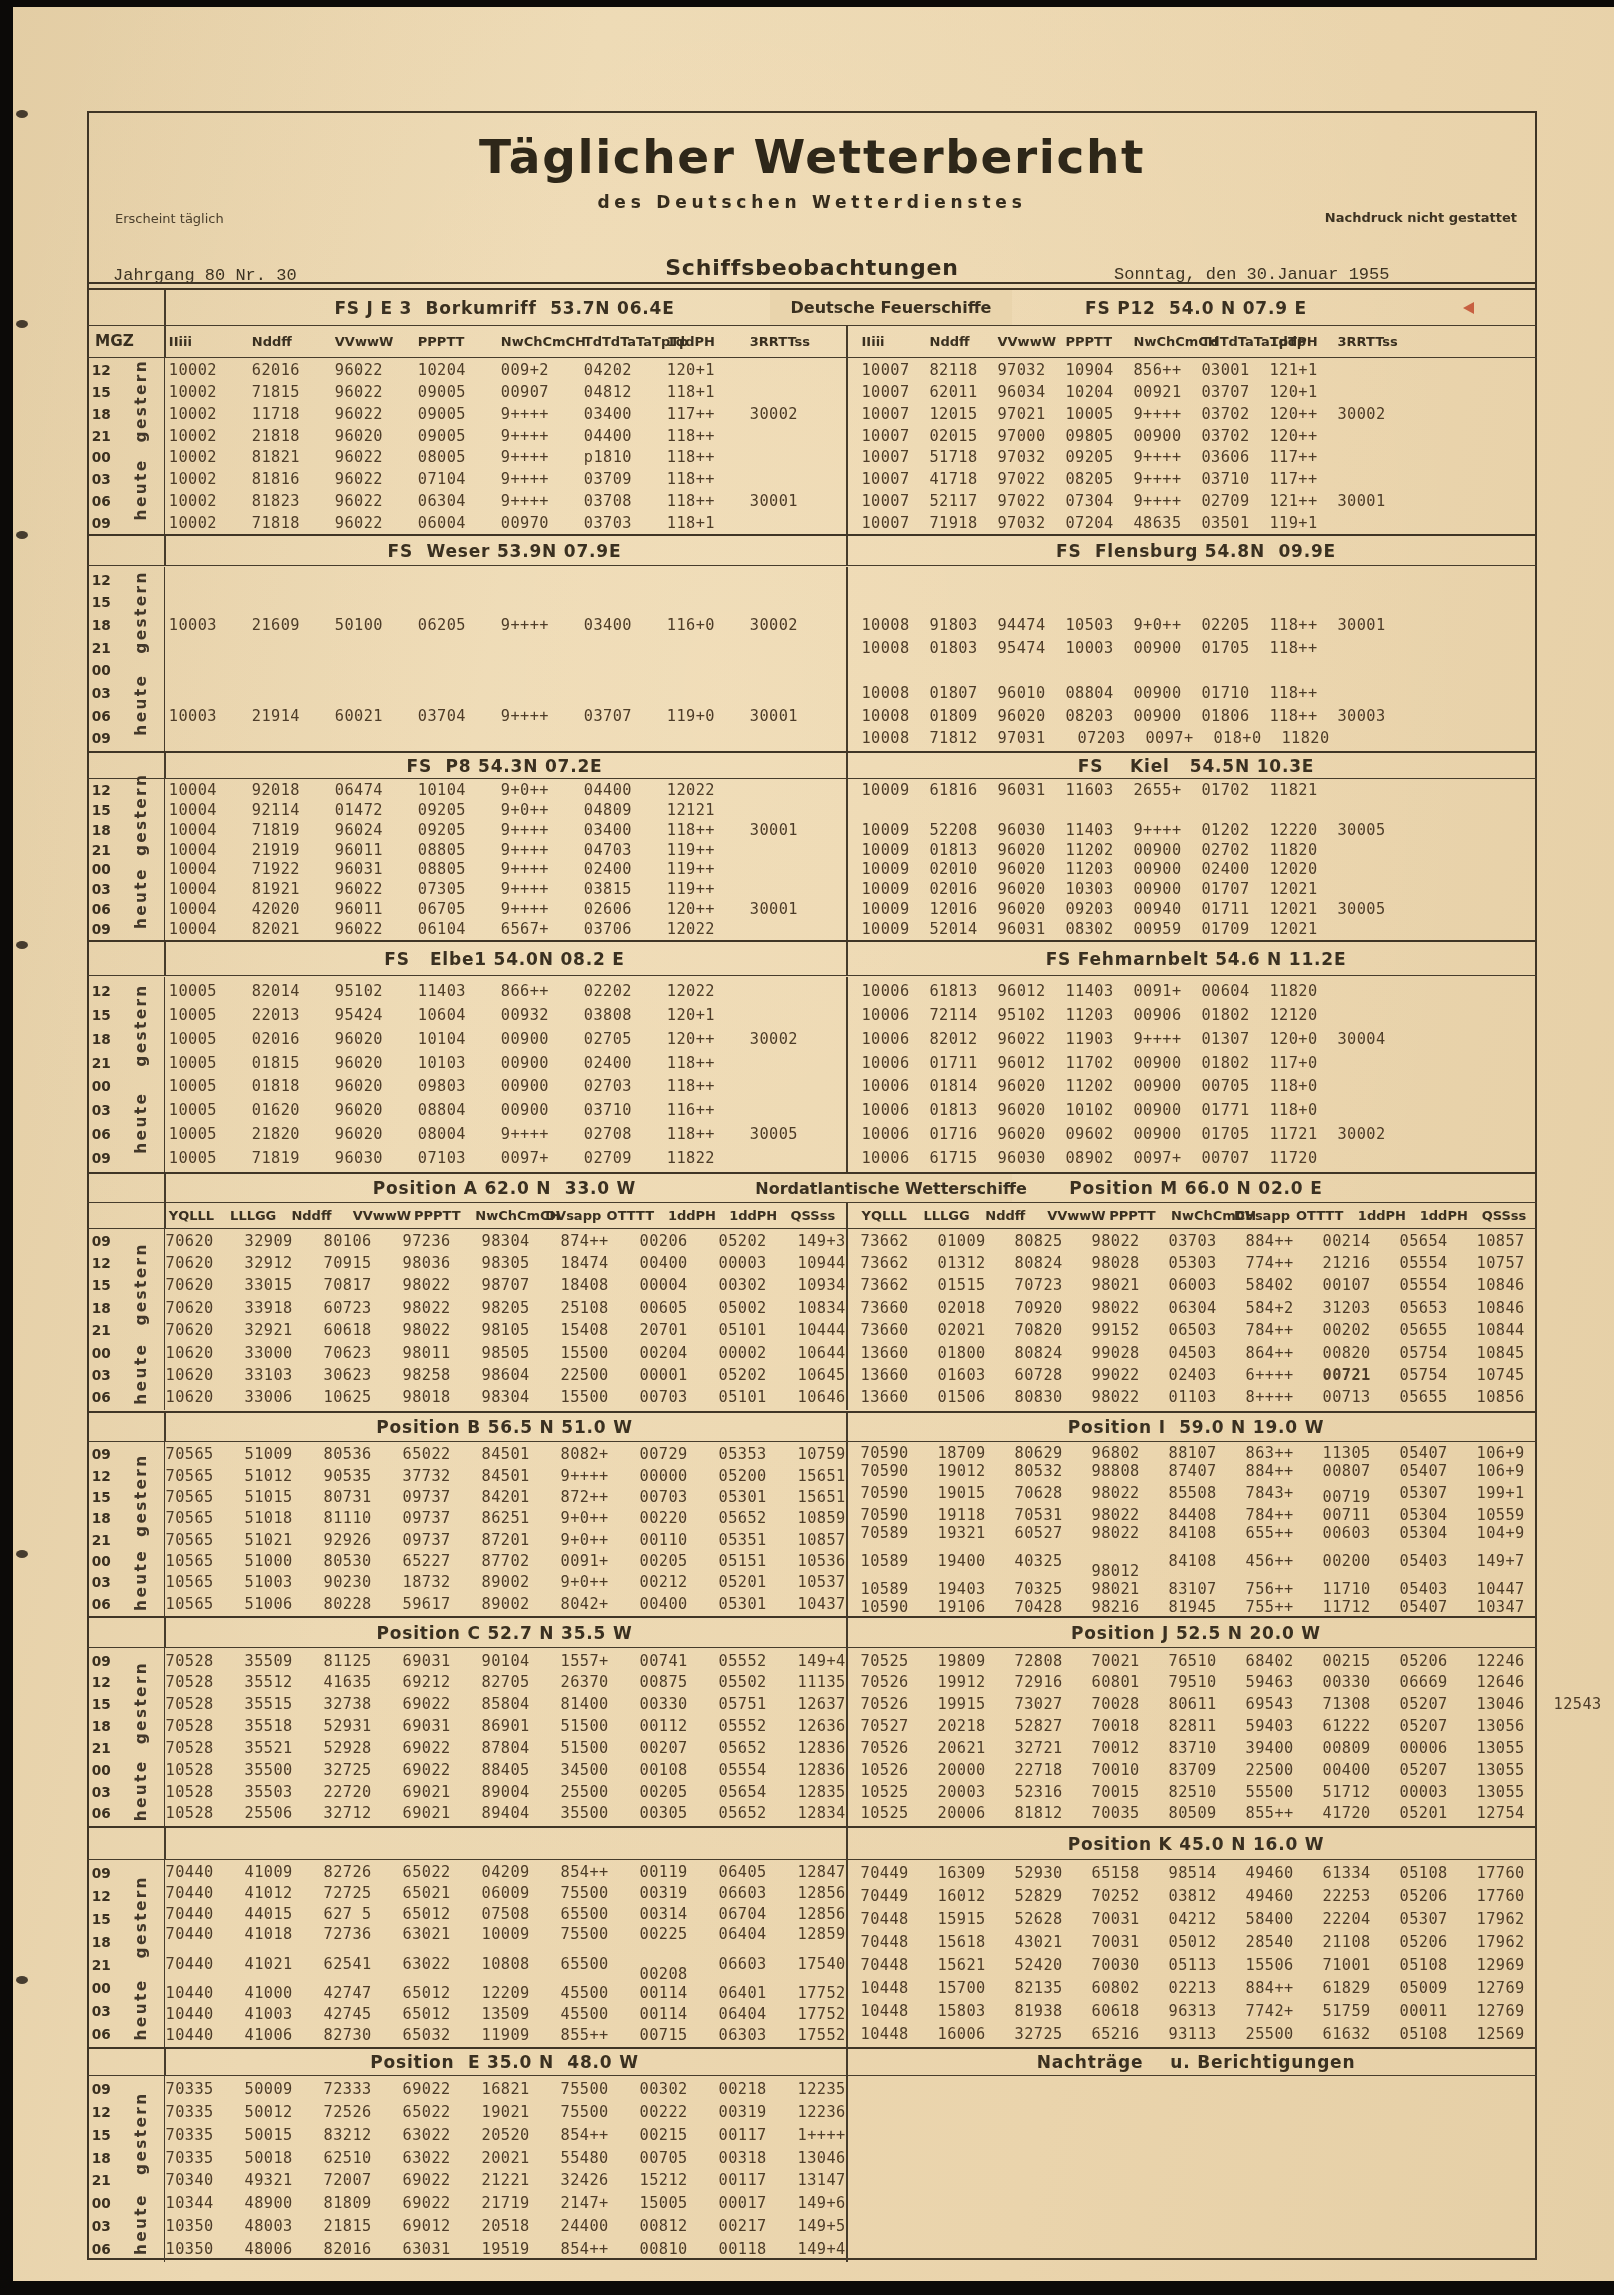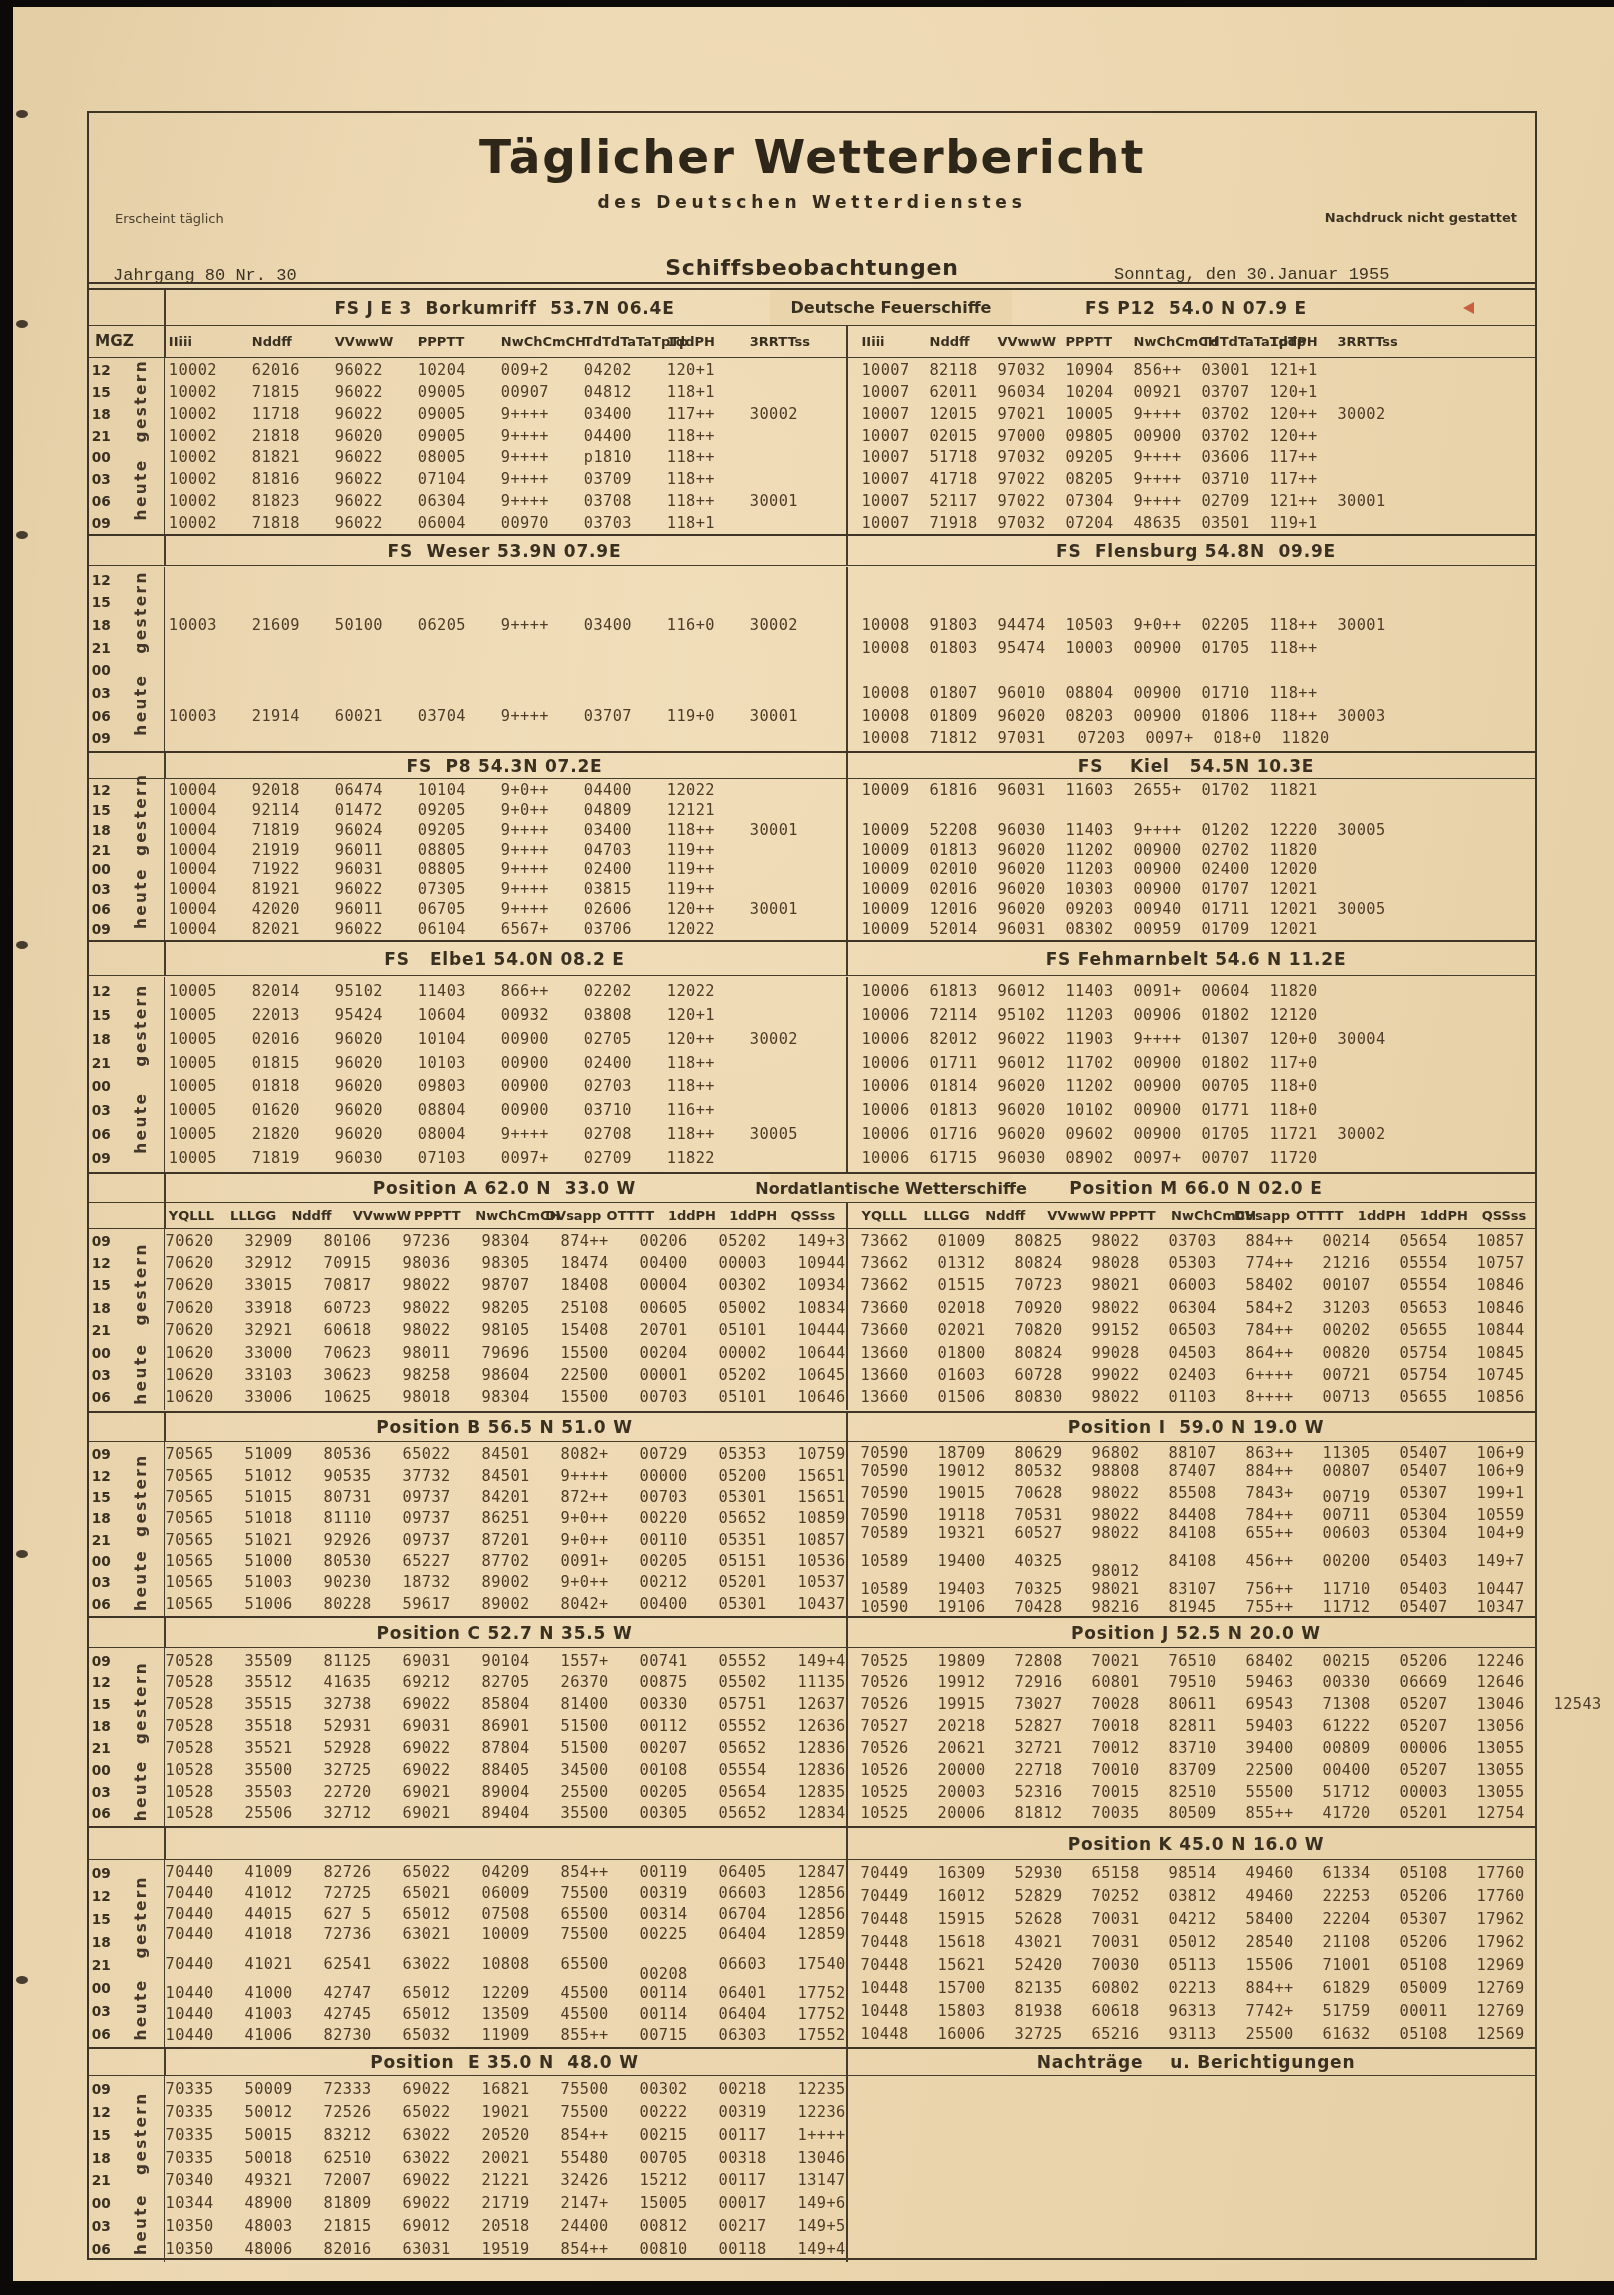--- a/index.html
+++ b/index.html
@@ -853,21 +853,21 @@
           <span class="cell" style="width: 79px;">15408</span>
           <span class="cell" style="width: 79px;">20701</span>
           <span class="cell" style="width: 79px;">05101</span>
           <span class="cell" style="width: 79px;">10444</span>
         </div>
         <div class="drow">
           <span class="cell" style="width: 79px;">10620</span>
           <span class="cell" style="width: 79px;">33000</span>
           <span class="cell" style="width: 79px;">70623</span>
           <span class="cell" style="width: 79px;">98011</span>
-          <span class="cell" style="width: 79px;">79696</span>
+          <span class="cell" style="width: 79px;">98505</span>
           <span class="cell" style="width: 79px;">15500</span>
           <span class="cell" style="width: 79px;">00204</span>
           <span class="cell" style="width: 79px;">00002</span>
           <span class="cell" style="width: 79px;">10644</span>
         </div>
         <div class="drow">
           <span class="cell" style="width: 79px;">10620</span>
           <span class="cell" style="width: 79px;">33103</span>
           <span class="cell" style="width: 79px;">30623</span>
           <span class="cell" style="width: 79px;">98258</span>
@@ -956,21 +956,21 @@
           <span class="cell" style="width: 77px;">05754</span>
           <span class="cell" style="width: 77px;">10845</span>
         </div>
         <div class="drow">
           <span class="cell" style="width: 77px;">13660</span>
           <span class="cell" style="width: 77px;">01603</span>
           <span class="cell" style="width: 77px;">60728</span>
           <span class="cell" style="width: 77px;">99022</span>
           <span class="cell" style="width: 77px;">02403</span>
           <span class="cell" style="width: 77px;">6++++</span>
-          <span class="cell" style="width: 77px;">00721</span>
+          <span class="cell" style="width: 77px; font-weight: bold;">00721</span>
           <span class="cell" style="width: 77px;">05754</span>
           <span class="cell" style="width: 77px;">10745</span>
         </div>
         <div class="drow">
           <span class="cell" style="width: 77px;">13660</span>
           <span class="cell" style="width: 77px;">01506</span>
           <span class="cell" style="width: 77px;">80830</span>
           <span class="cell" style="width: 77px;">98022</span>
           <span class="cell" style="width: 77px;">01103</span>
           <span class="cell" style="width: 77px;">8++++</span>

